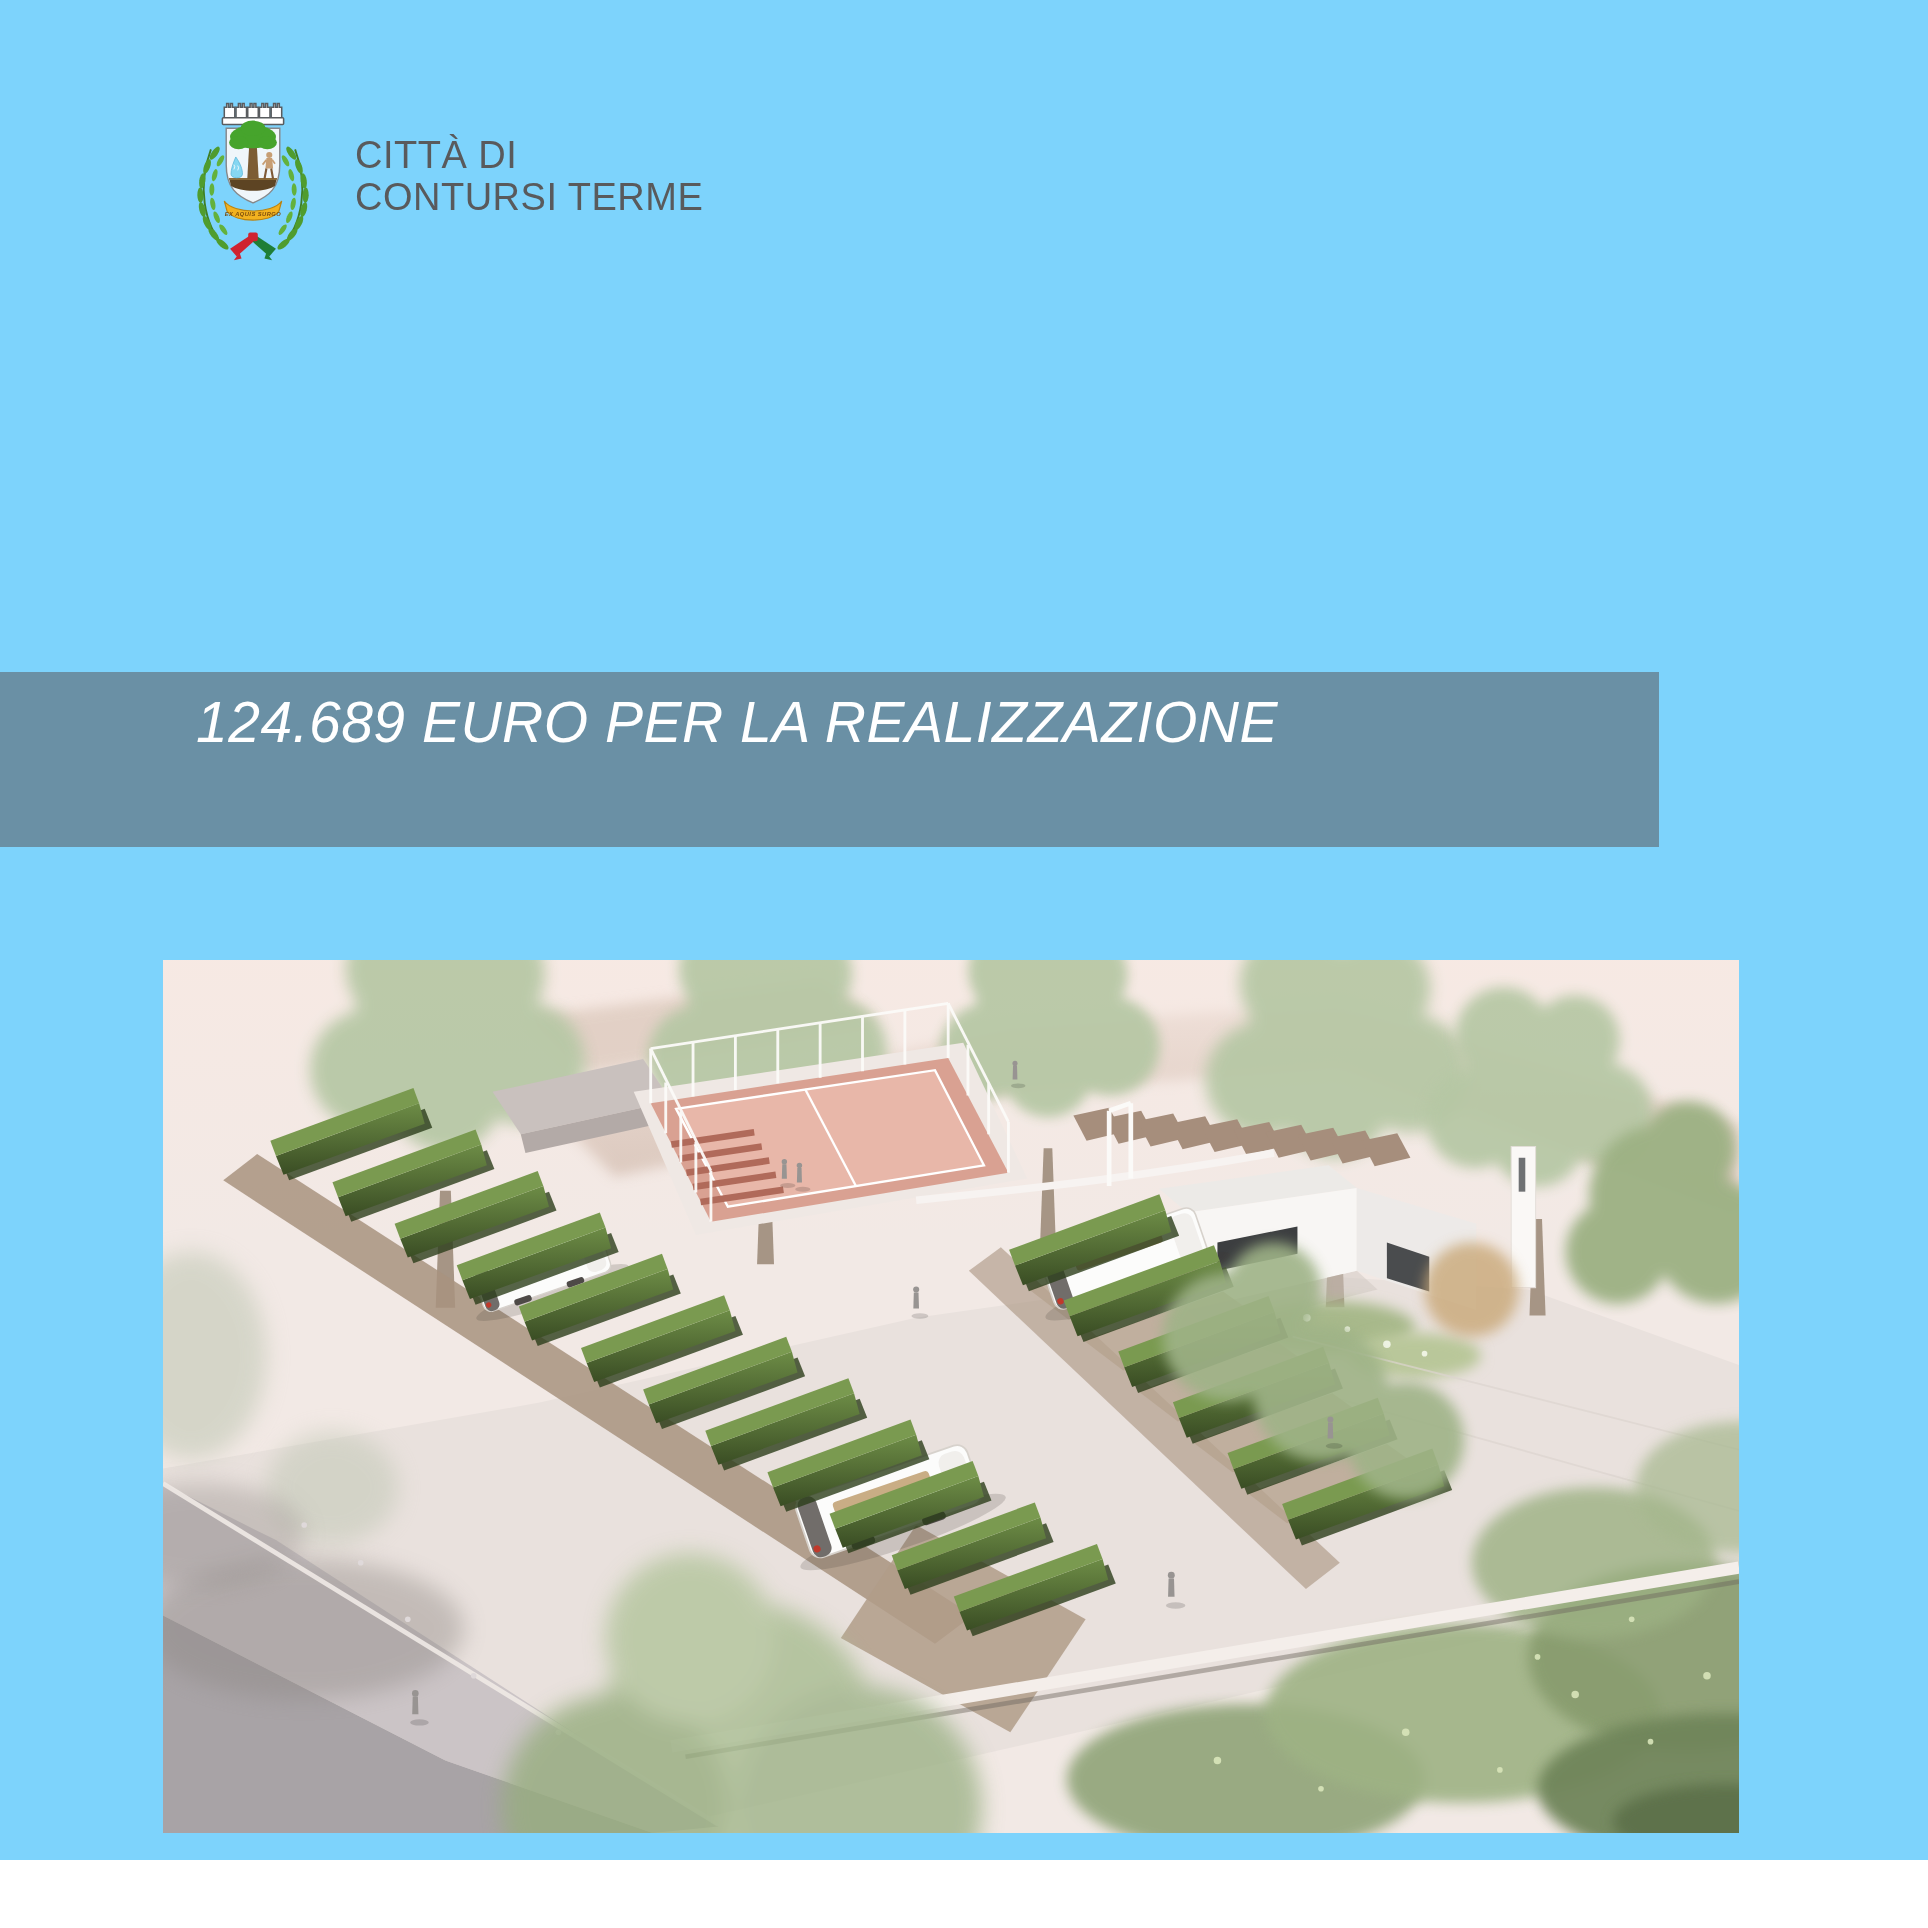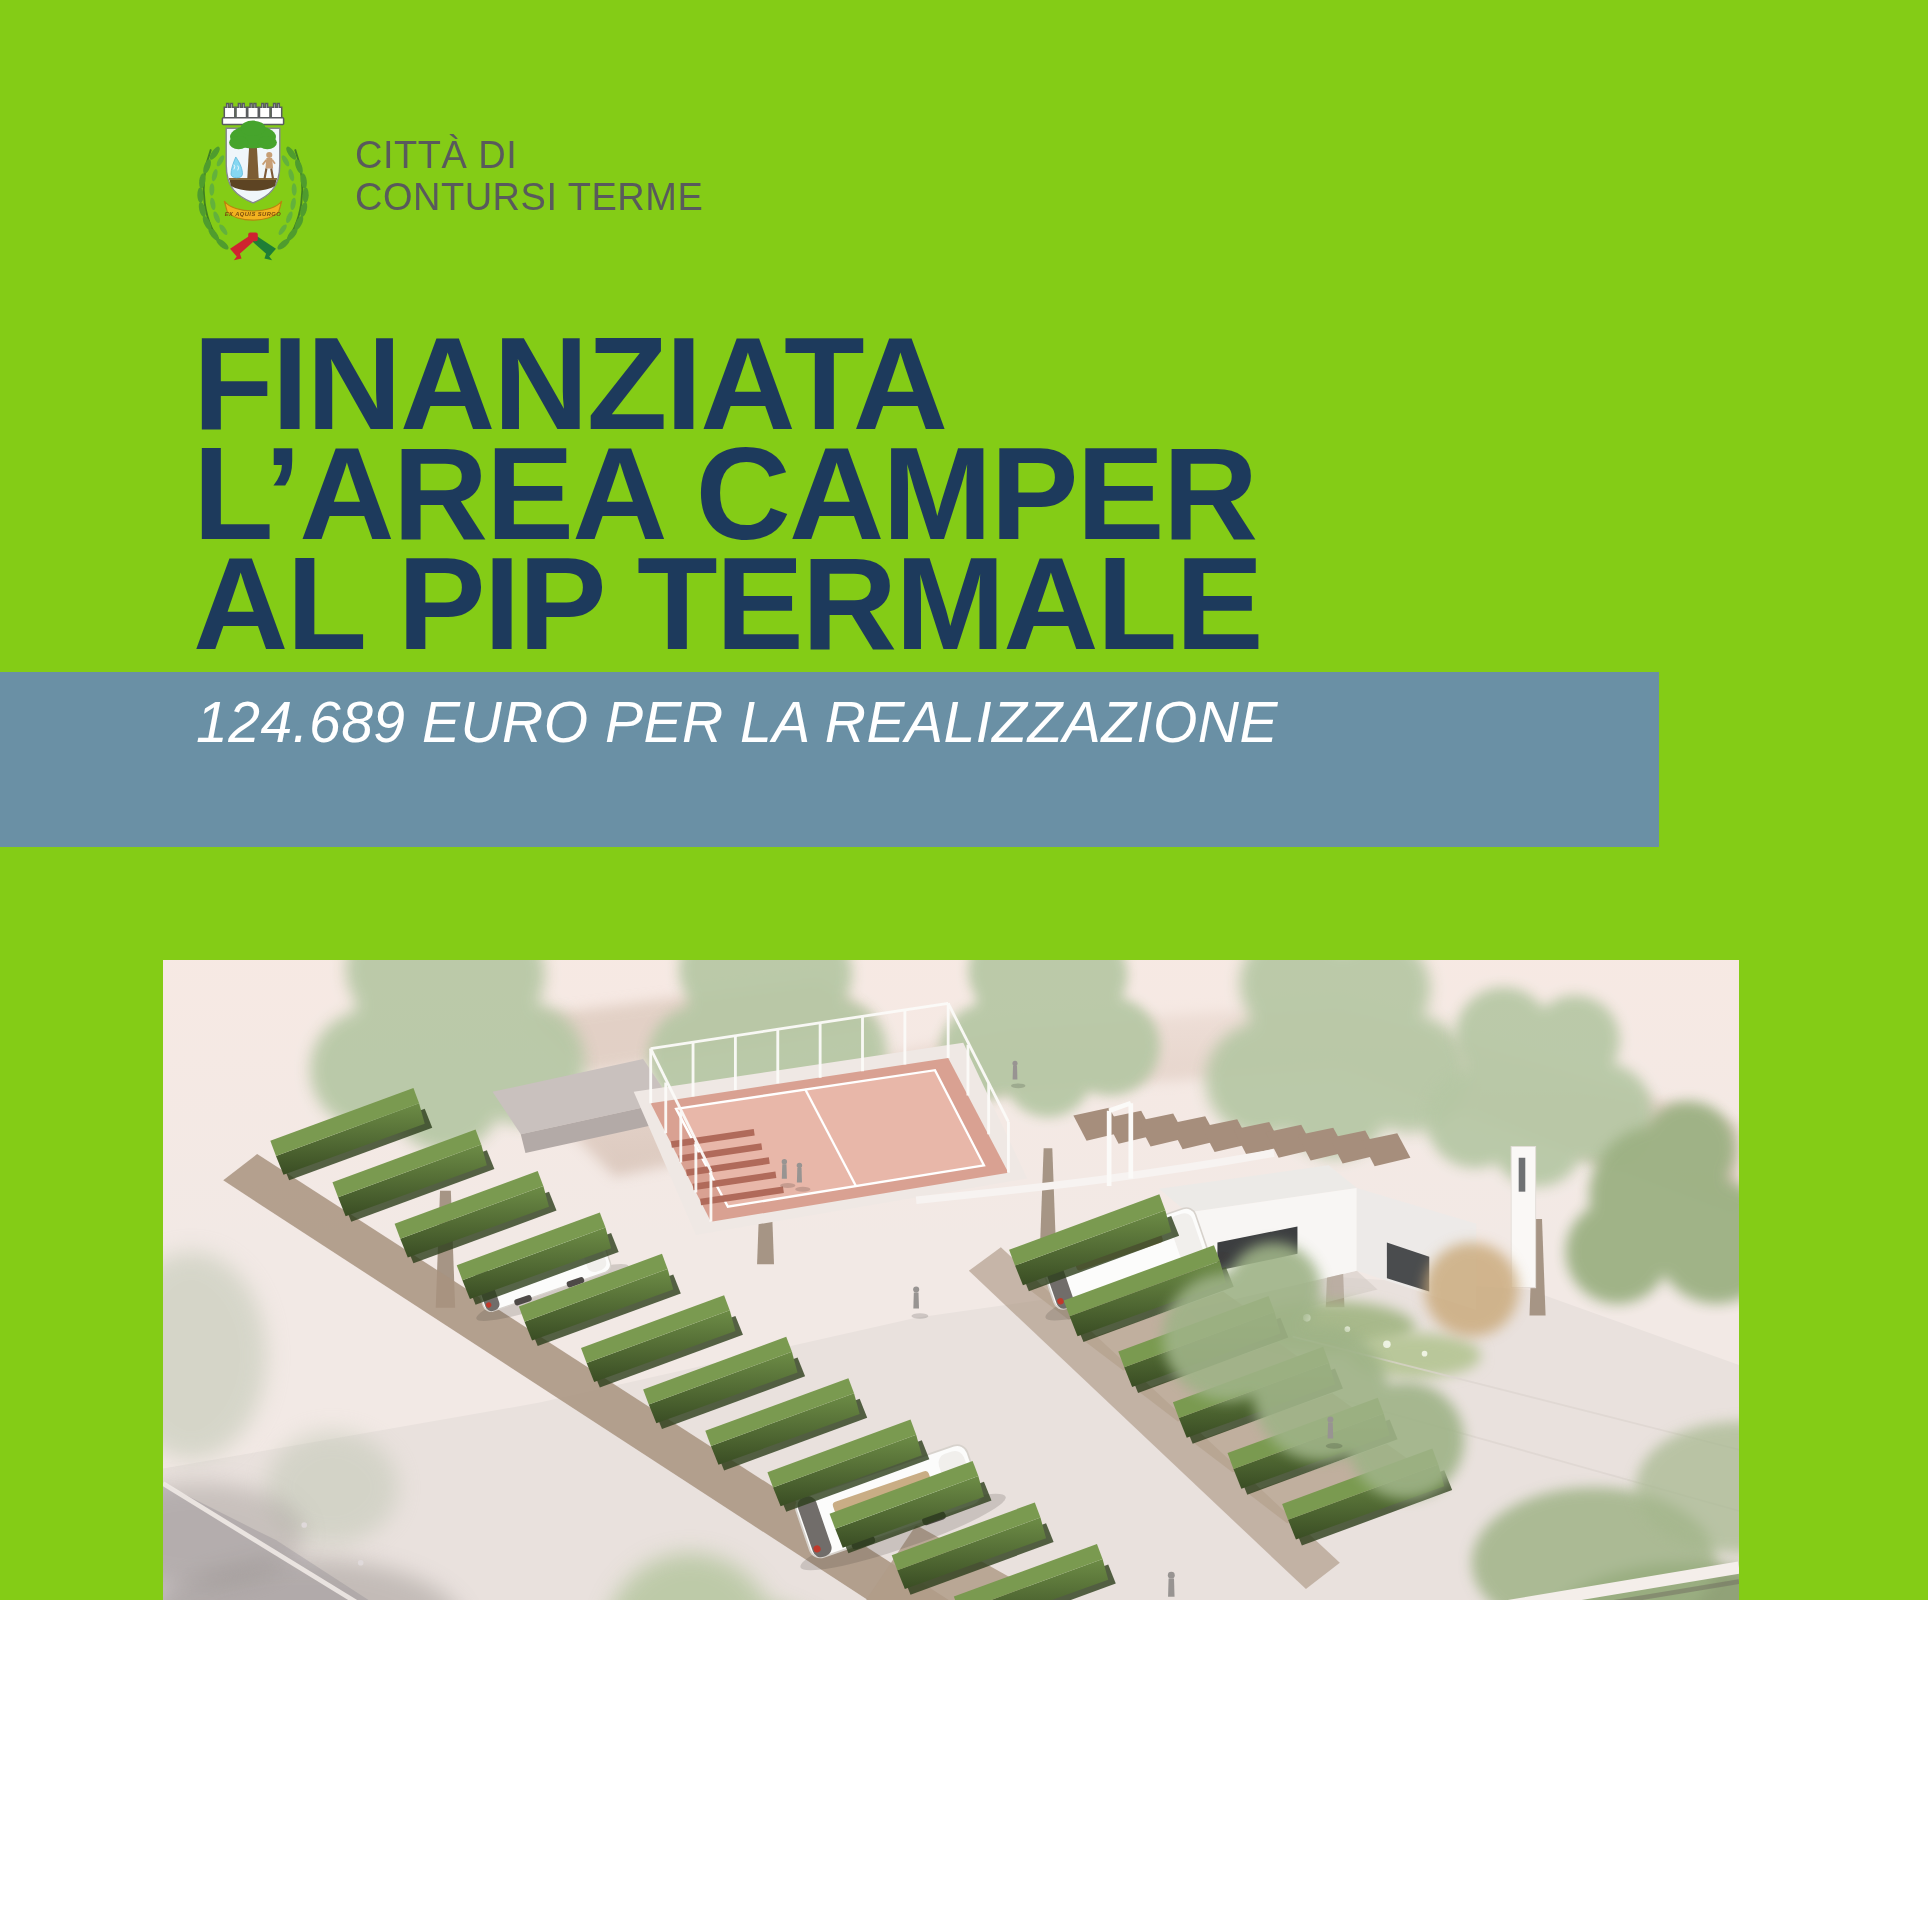--- a/index.html
+++ b/index.html
@@ -1,16 +1,16 @@
 <!DOCTYPE html>
 <html style="font-size:15px"><head>
 <meta charset="utf-8">
 <style>
   html,body{margin:0;padding:0;background:#ffffff;}
-  .poster{position:relative;width:1928px;height:1600px;overflow:hidden;background:#84cc16;
+  .poster{position:relative;width:1928px;height:1860px;overflow:hidden;background:#7dd3fc;
           font-family:"Liberation Sans",sans-serif;}
   .crest{position:absolute;left:186px;top:90px;width:134px;height:177px;}
   .org{position:absolute;left:355px;top:134px;font-size:38px;line-height:42px;
        letter-spacing:0.5px;color:#595a5c;}
   .headline{position:absolute;left:193px;top:329px;font-size:132px;line-height:110px;
             font-weight:bold;letter-spacing:-1.9px;color:#1d3a5c;white-space:nowrap;}
   .banner{position:absolute;left:0;top:672px;width:1659px;height:175px;background:#6a90a5;
           box-sizing:border-box;padding:14px 0 0 196px;}
   .banner .line{font-style:italic;font-size:57px;line-height:73px;color:#ffffff;
                 letter-spacing:0.5px;white-space:nowrap;}
@@ -98,25 +98,20 @@
       <path d="M84,170 L90,178 L82,176 Z" fill="#1f7e36"></path>
       <rect x="65" y="149" width="10" height="9" rx="2" fill="#cf2330"></rect>
     </g>
   </svg>
 
   <div class="org">
     <div>CITTÀ DI</div>
     <div>CONTURSI TERME</div>
   </div>
 
-  <div class="headline">
-    <div>FINANZIATA</div>
-    <div>L’AREA CAMPER</div>
-    <div>AL PIP TERMALE</div>
-  </div>
 
   <div class="banner">
     <div class="line">124.689 EURO PER LA REALIZZAZIONE</div>
   </div>
 
   <svg class="render" viewBox="0 0 1674 927" preserveAspectRatio="none" xmlns="http://www.w3.org/2000/svg">
     <defs>
       <filter id="soft" x="-40%" y="-40%" width="180%" height="180%">
         <feGaussianBlur stdDeviation="7"></feGaussianBlur>
       </filter>

